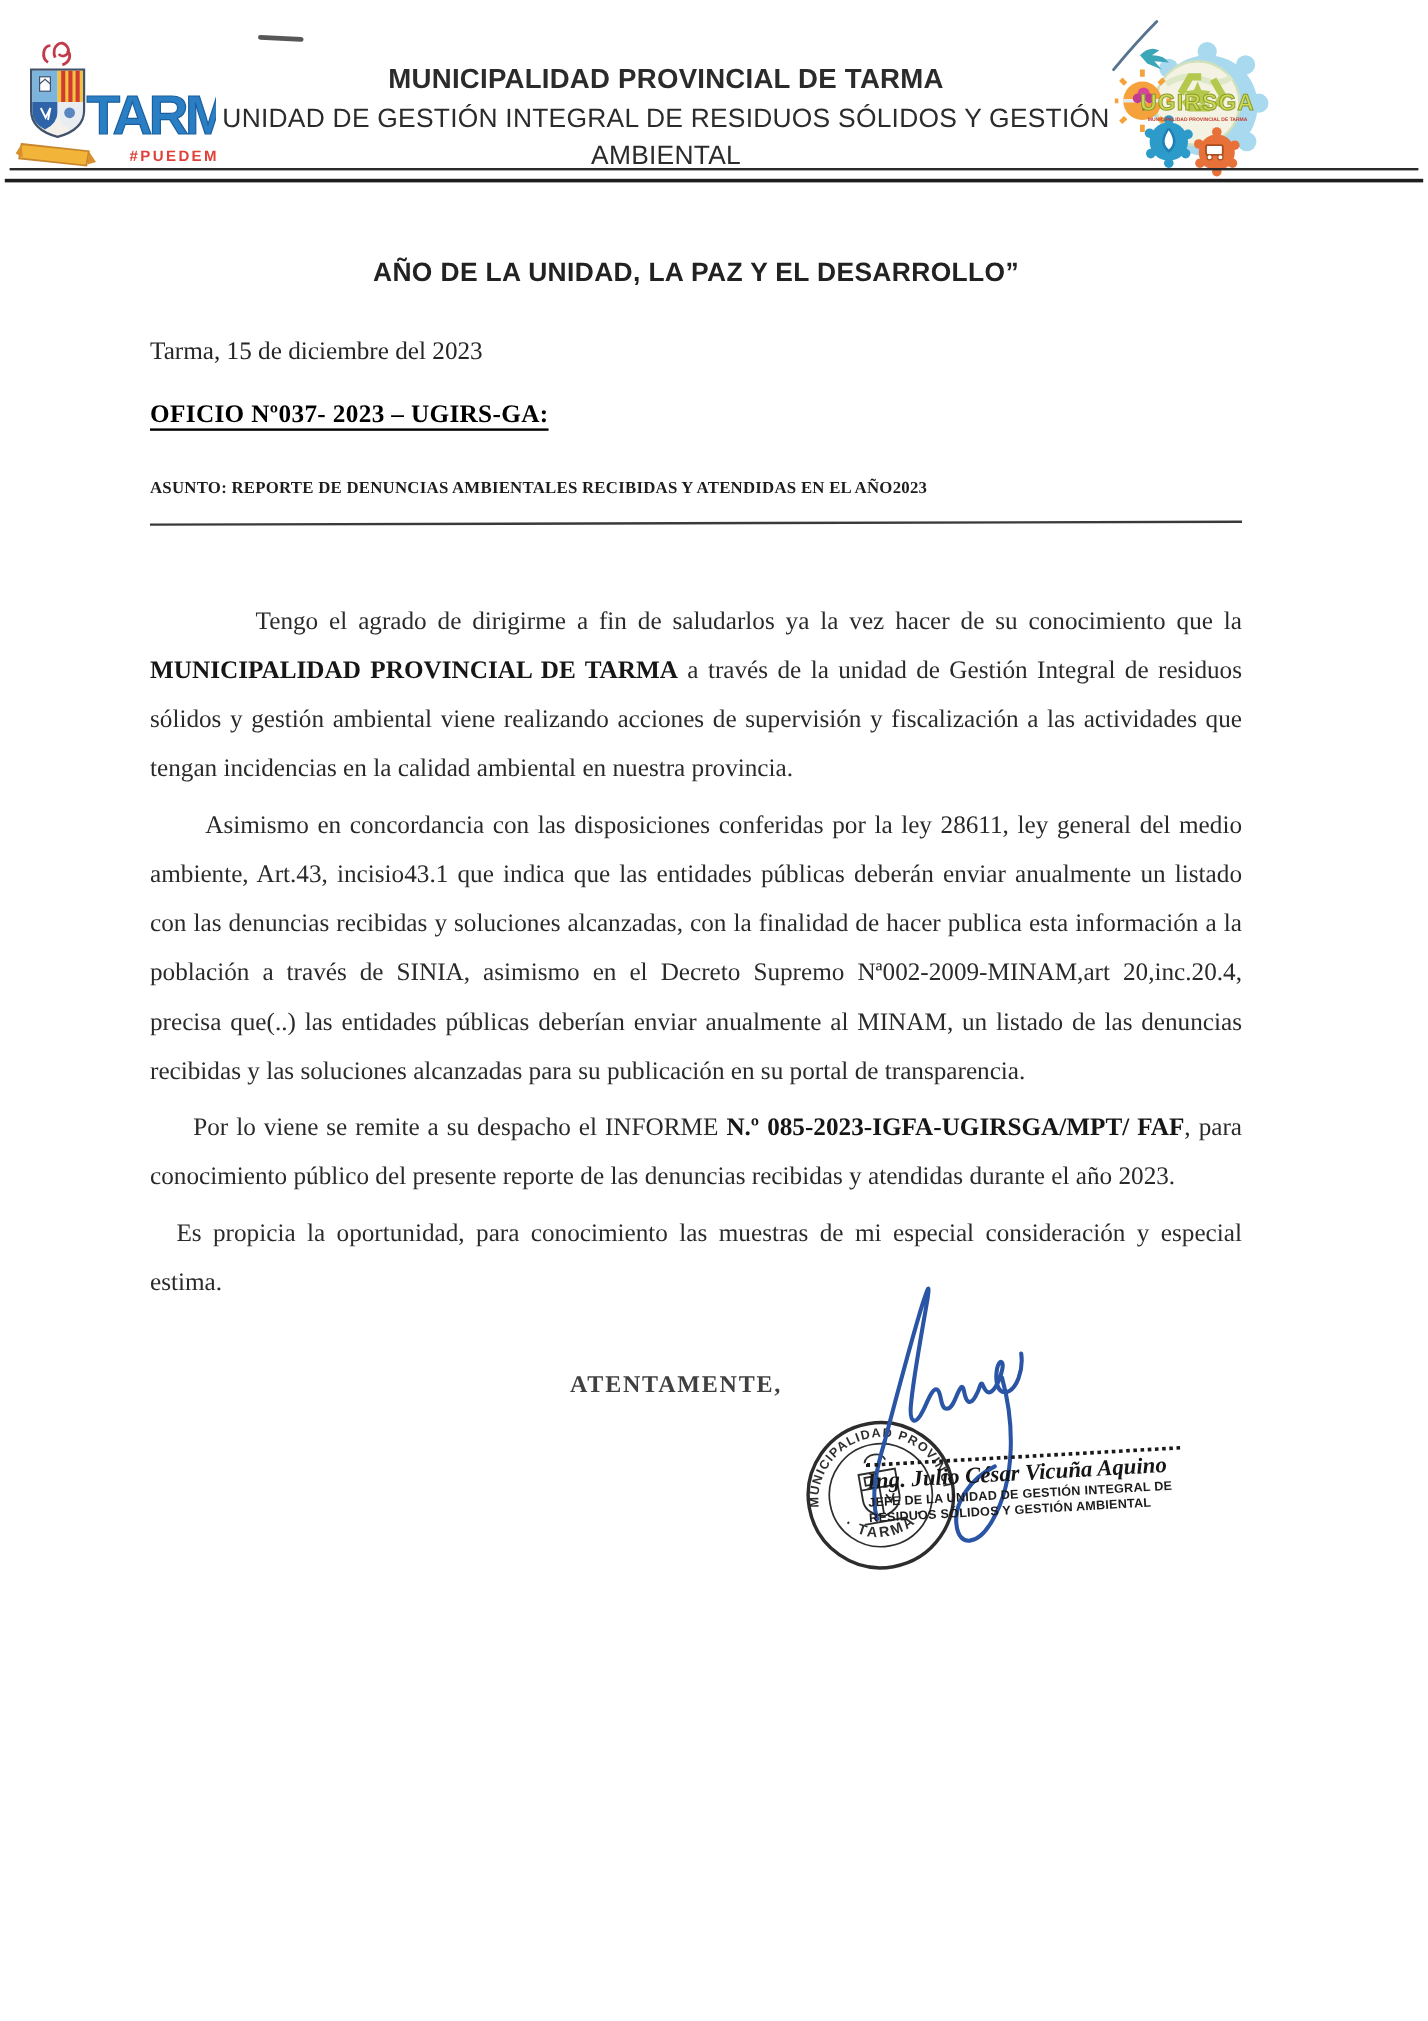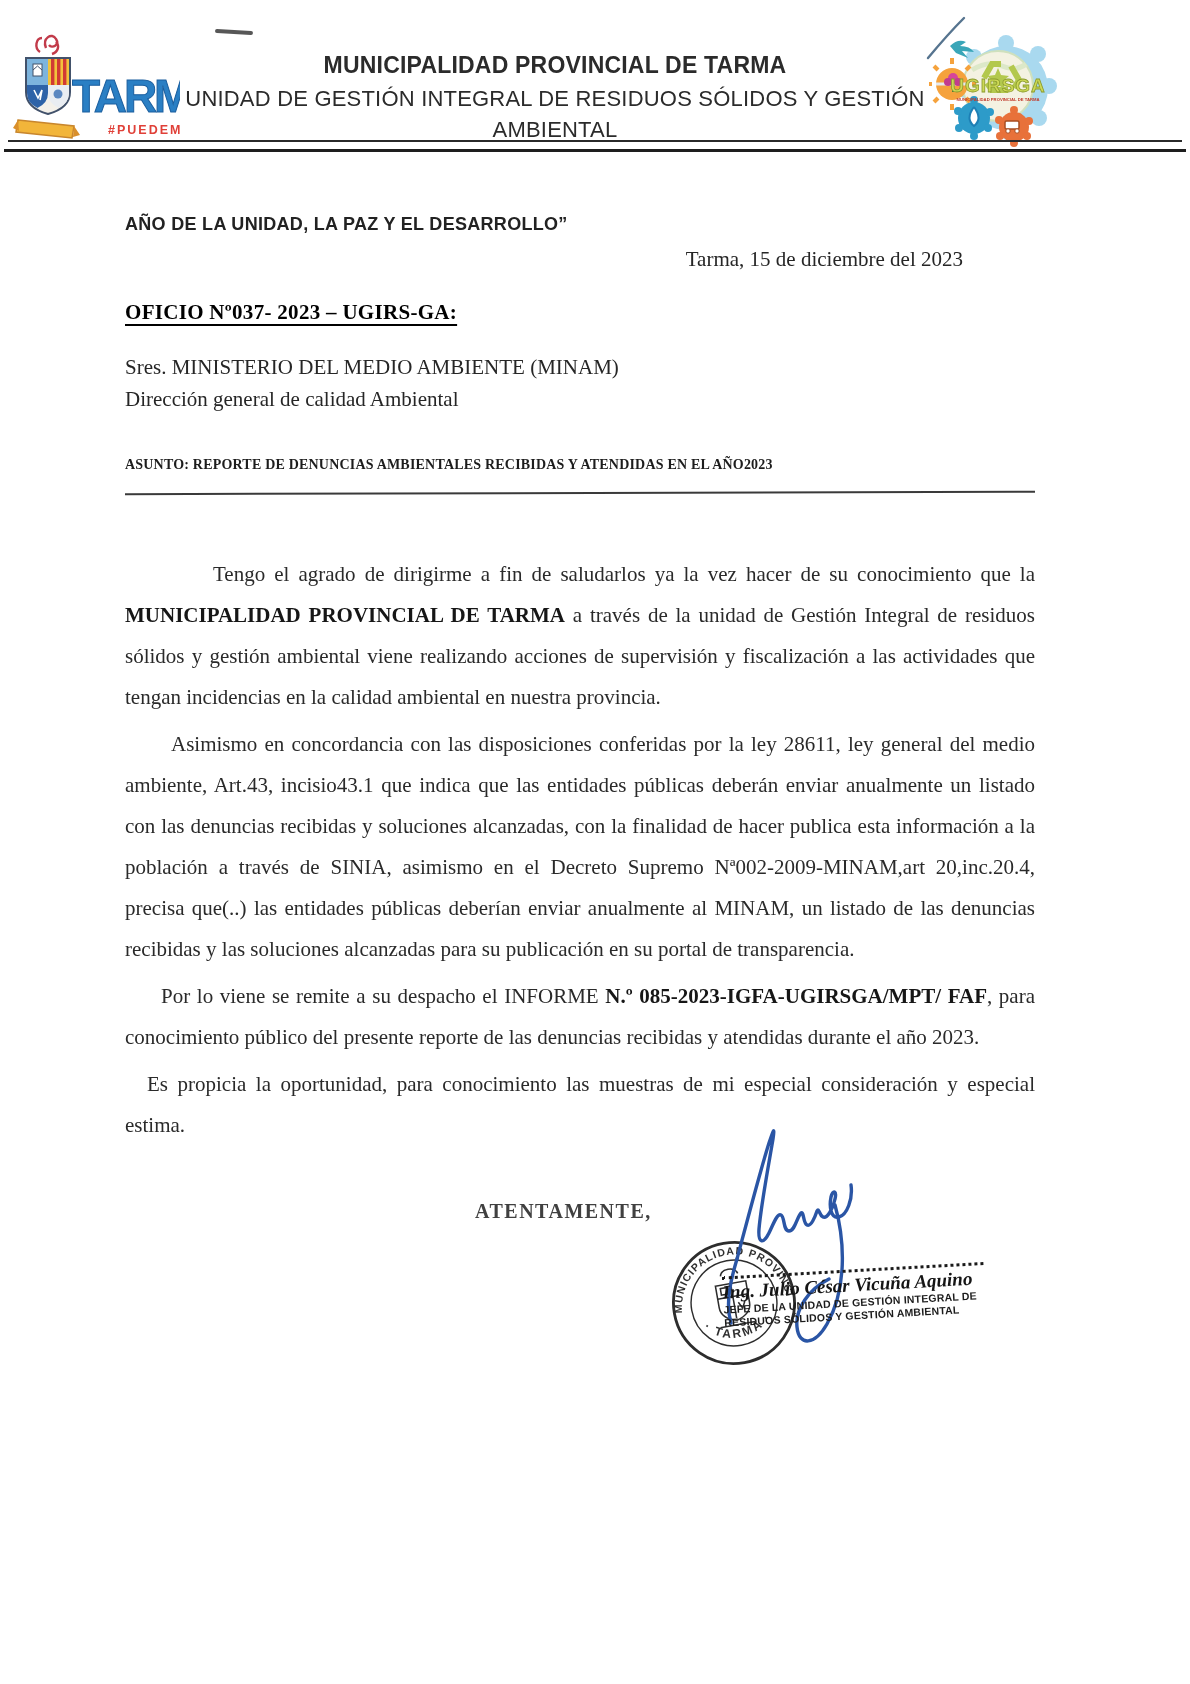--- a/index.html
+++ b/index.html
@@ -24,26 +24,26 @@
     font-family:"Liberation Sans", sans-serif;
     color:#2b2b2b;
   }
   .header-title .t1{font-size:23px;font-weight:bold;letter-spacing:.2px;}
   .header-title .t2{font-size:22px;font-weight:500;margin-top:4px;line-height:31px;letter-spacing:.2px;}
   .pen-stroke{position:absolute;left:924px;top:16px;}
   .artifact-dash{position:absolute;left:215px;top:30px;width:38px;height:4px;background:#3a3a3a;transform:rotate(3deg);opacity:.85;border-radius:2px;}
   
   .content{position:absolute;top:152px;left:125px;width:910px;}
   .slogan{
-    margin-top:62px;
+    margin-top:62px;text-align:center;
     font-family:"Liberation Sans", sans-serif;
-    font-weight:bold;font-size:18px;color:#222;
+    font-weight:bold;font-size:22px;color:#222;
     letter-spacing:.3px;
   }
-  .date{margin-top:12px;text-align:right;padding-right:72px;font-size:21px;color:#262626;}
+  .date{margin-top:40px;padding-right:72px;font-size:21px;color:#262626;}
   .oficio{
     margin-top:28px;font-size:21px;font-weight:bold;color:#000000;
     text-decoration:underline;text-underline-offset:5px;text-decoration-thickness:2px;
     letter-spacing:.3px;
   }
   .addressee{margin-top:26px;font-size:21px;line-height:32px;color:#262626;}
   .asunto{margin-top:32px;font-size:14px;font-weight:bold;line-height:35px;color:#1d1d1d;letter-spacing:.2px;}
   .asunto-rule{margin-top:10px;height:2px;background:#3a3a3a;transform:rotate(-.15deg);}
   .body-text{margin-top:60px;font-size:21px;line-height:41px;text-align:justify;color:#2a2a2a;}
   .body-text p{margin:4px 0 6px 0;}
@@ -210,24 +210,20 @@
   </div>
 
   <div class="content">
 
     <div class="slogan">AÑO DE LA UNIDAD, LA PAZ Y EL DESARROLLO”</div>
 
     <div class="date">Tarma, 15 de diciembre del 2023</div>
 
     <div class="oficio">OFICIO Nº037- 2023 – UGIRS-GA:</div>
 
-    <div class="addressee">
-      <div>Sres. MINISTERIO DEL MEDIO AMBIENTE (MINAM)</div>
-      <div>Dirección general de calidad Ambiental</div>
-    </div>
 
     <div class="asunto">ASUNTO: REPORTE DE DENUNCIAS AMBIENTALES RECIBIDAS Y ATENDIDAS EN EL AÑO2023</div>
     <div class="asunto-rule"></div>
 
     <div class="body-text">
       <p class="p1"><span>Tengo el agrado de dirigirme a fin de saludarlos ya la vez hacer de su conocimiento que la </span><b>MUNICIPALIDAD PROVINCIAL DE TARMA</b><span> a través de la unidad de Gestión Integral de residuos sólidos y gestión ambiental viene realizando acciones de supervisión y fiscalización a las actividades que tengan incidencias en la calidad ambiental en nuestra provincia.</span></p>
       <p class="p2"><span>Asimismo en concordancia con las disposiciones conferidas por la ley 28611, ley general del medio ambiente, Art.43, incisio43.1 que indica que las entidades públicas deberán enviar anualmente un listado con las denuncias recibidas y soluciones alcanzadas, con la finalidad de hacer publica esta información a la población a través de SINIA, asimismo en el Decreto Supremo Nª002-2009-MINAM,art 20,inc.20.4, precisa que(..) las entidades públicas deberían enviar anualmente al MINAM, un listado de las denuncias recibidas y las soluciones alcanzadas para su publicación en su portal de transparencia.</span></p>
       <p class="p3"><span>Por lo viene se remite a su despacho el INFORME </span><b>N.º 085-2023-IGFA-UGIRSGA/MPT/ FAF</b><span>, para conocimiento público del presente reporte de las denuncias recibidas y atendidas durante el año 2023.</span></p>
       <p class="p4"><span>Es propicia la oportunidad, para conocimiento las muestras de mi especial consideración y especial estima.</span></p>
     </div>

